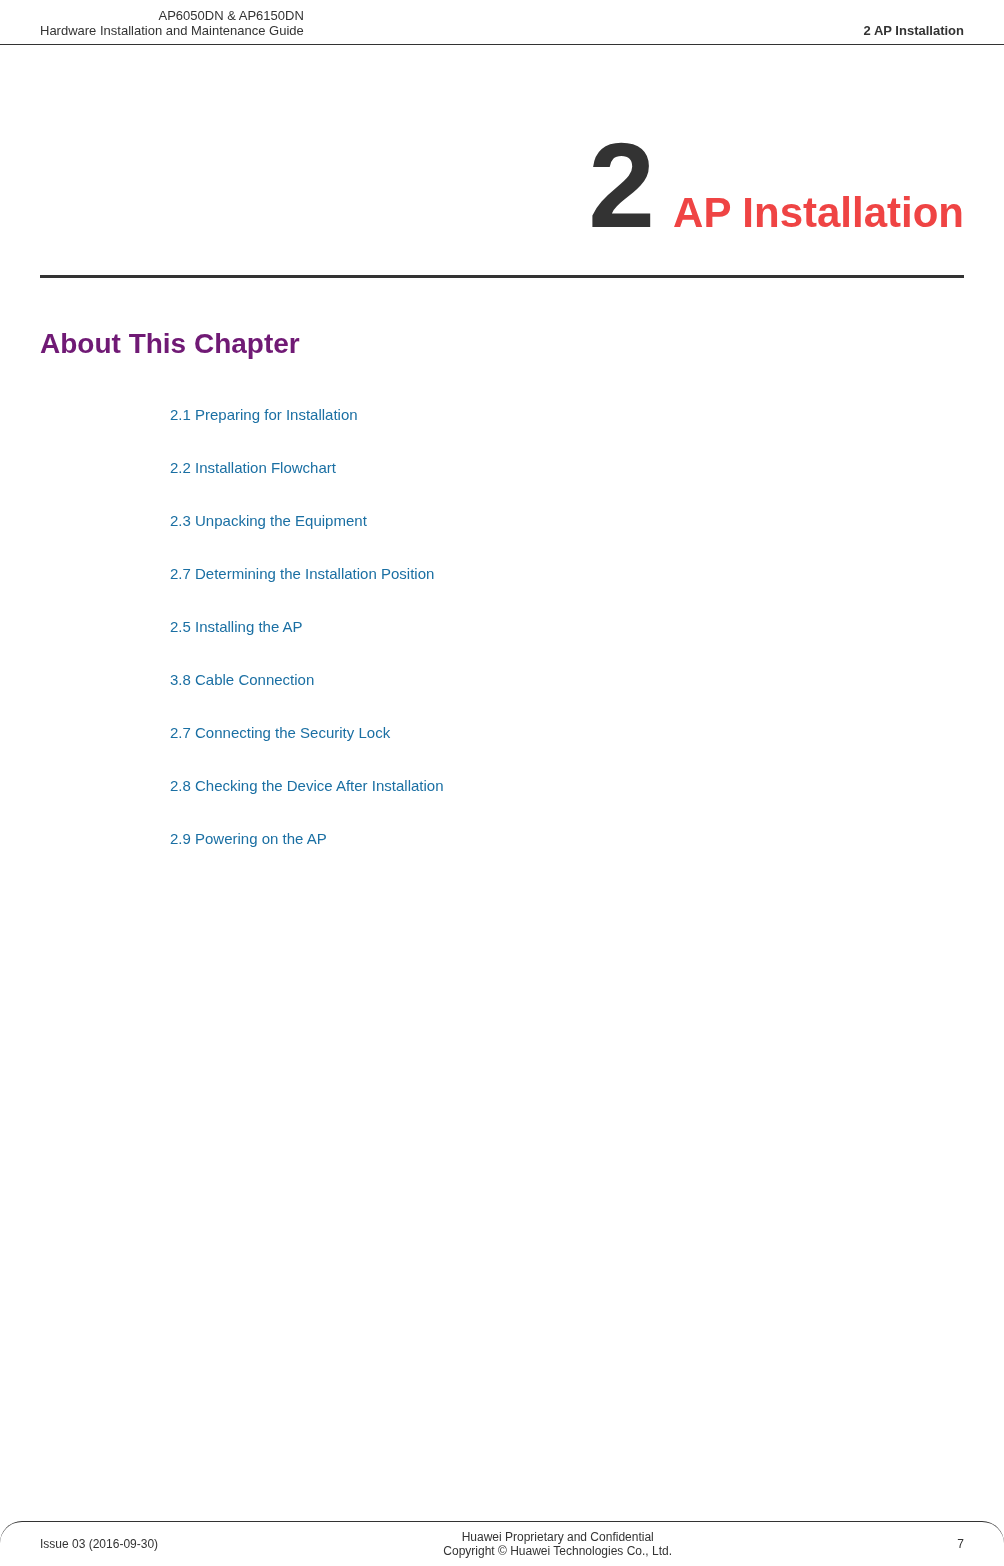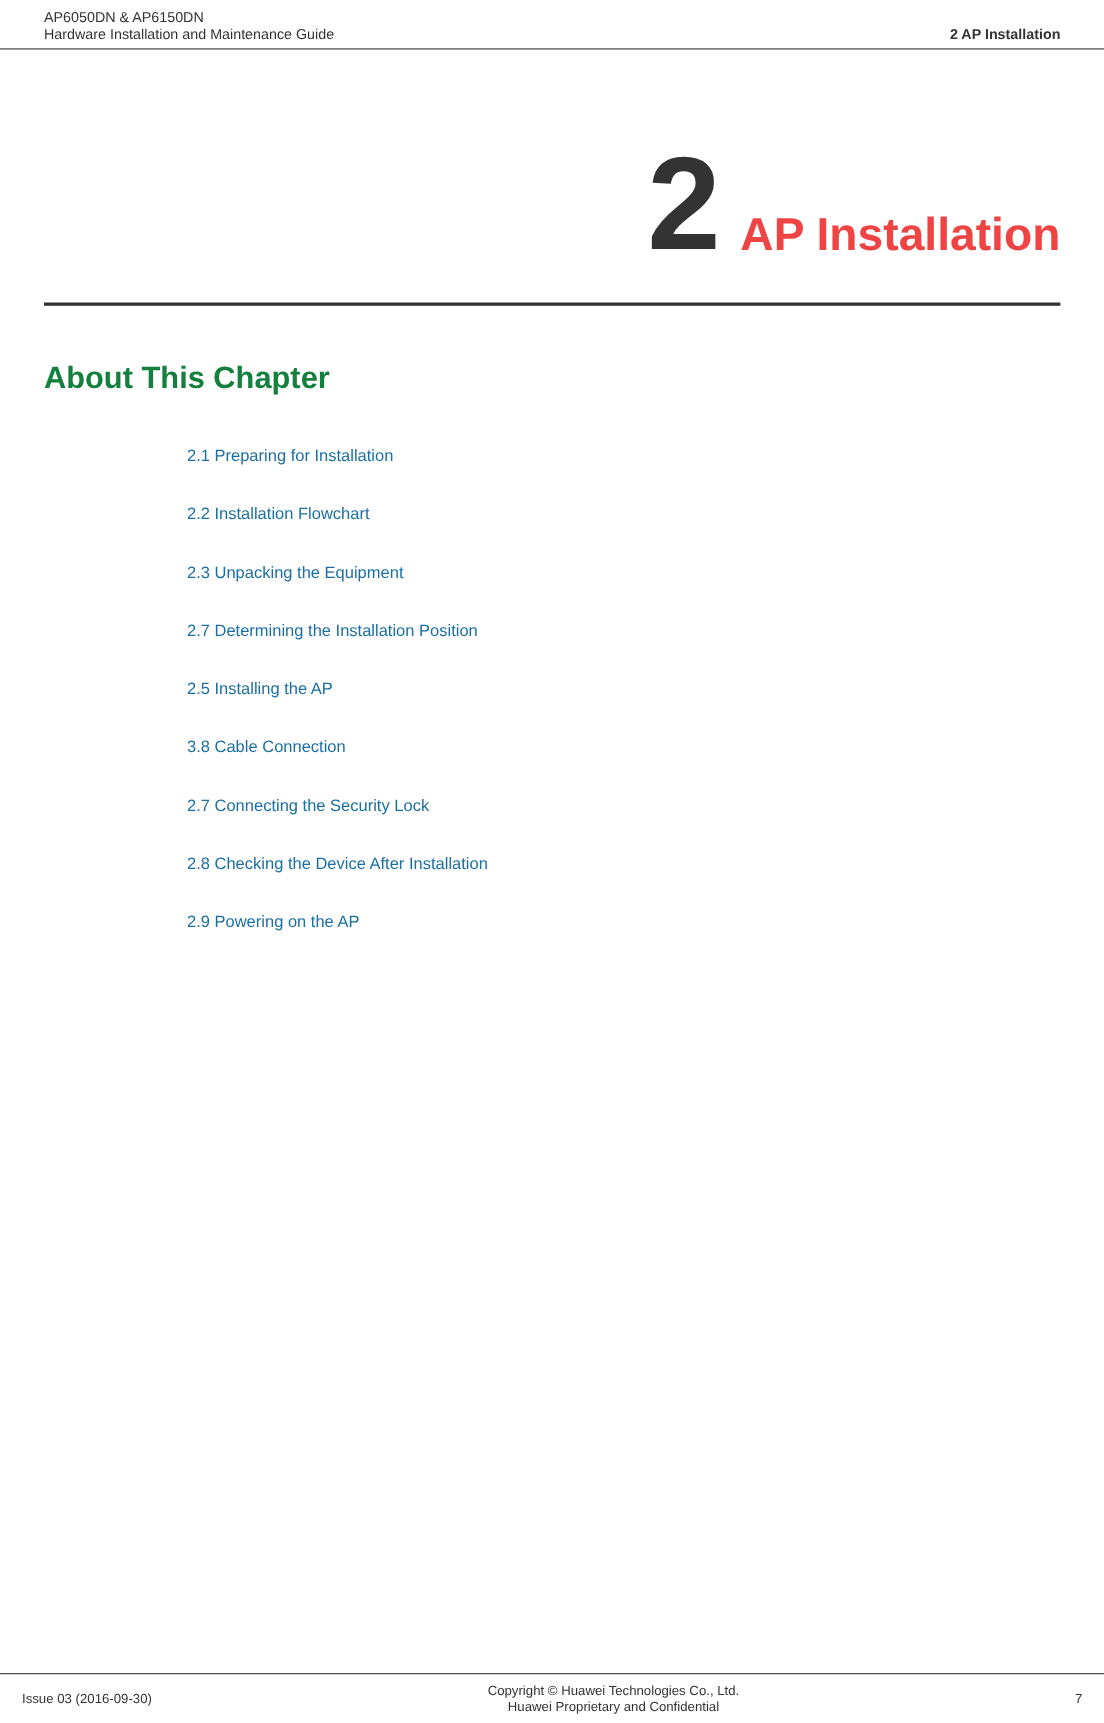--- a/index.html
+++ b/index.html
@@ -16,20 +16,21 @@
       position: relative;
     }
 
     
     .header {
       display: flex;
       justify-content: space-between;
       align-items: flex-end;
       padding: 8px 40px 6px 40px;
       border-bottom: 1px solid #333;
+      text-align: right;
     }
 
     .header-left {
       display: flex;
       flex-direction: column;
     }
 
     .header-title-line1 {
       font-size: 13px;
       color: #333;
@@ -74,21 +75,21 @@
       font-weight: bold;
       color: #ef4444;
       align-self: flex-end;
       padding-bottom: 8px;
     }
 
     
     .section-heading {
       font-size: 28px;
       font-weight: bold;
-      color: #15803d;
+      color: #701a75;
       margin-bottom: 40px;
     }
 
     
     .toc-list {
       margin-left: 130px;
       display: flex;
       flex-direction: column;
       gap: 24px;
     }
@@ -101,24 +102,25 @@
       cursor: pointer;
     }
 
     
     .footer {
       position: absolute;
       bottom: 0;
       left: 0;
       right: 0;
       border-top: 1px solid #333;
-      padding: 8px 20px;
+      padding: 8px 40px;
       display: flex;
       justify-content: center;
       align-items: center;
+      border-radius: 22px;
     }
 
     .footer-left {
       font-size: 12px;
       color: #333;
     }
 
     .footer-center {
       font-size: 12px;
       color: #333;
@@ -161,17 +163,17 @@
     <a class="toc-item">2.7 Connecting the Security Lock</a>
     <a class="toc-item">2.8 Checking the Device After Installation</a>
     <a class="toc-item">2.9 Powering on the AP</a>
   </div>
 
 </div>
 
 <div class="footer">
   <div class="footer-left">Issue 03 (2016-09-30)</div>
   <div class="footer-center">
+    <div>Huawei Proprietary and Confidential</div>
     <div>Copyright © Huawei Technologies Co., Ltd.</div>
-    <div>Huawei Proprietary and Confidential</div>
   </div>
   <div class="footer-right">7</div>
 </div>
 
 </body></html>

